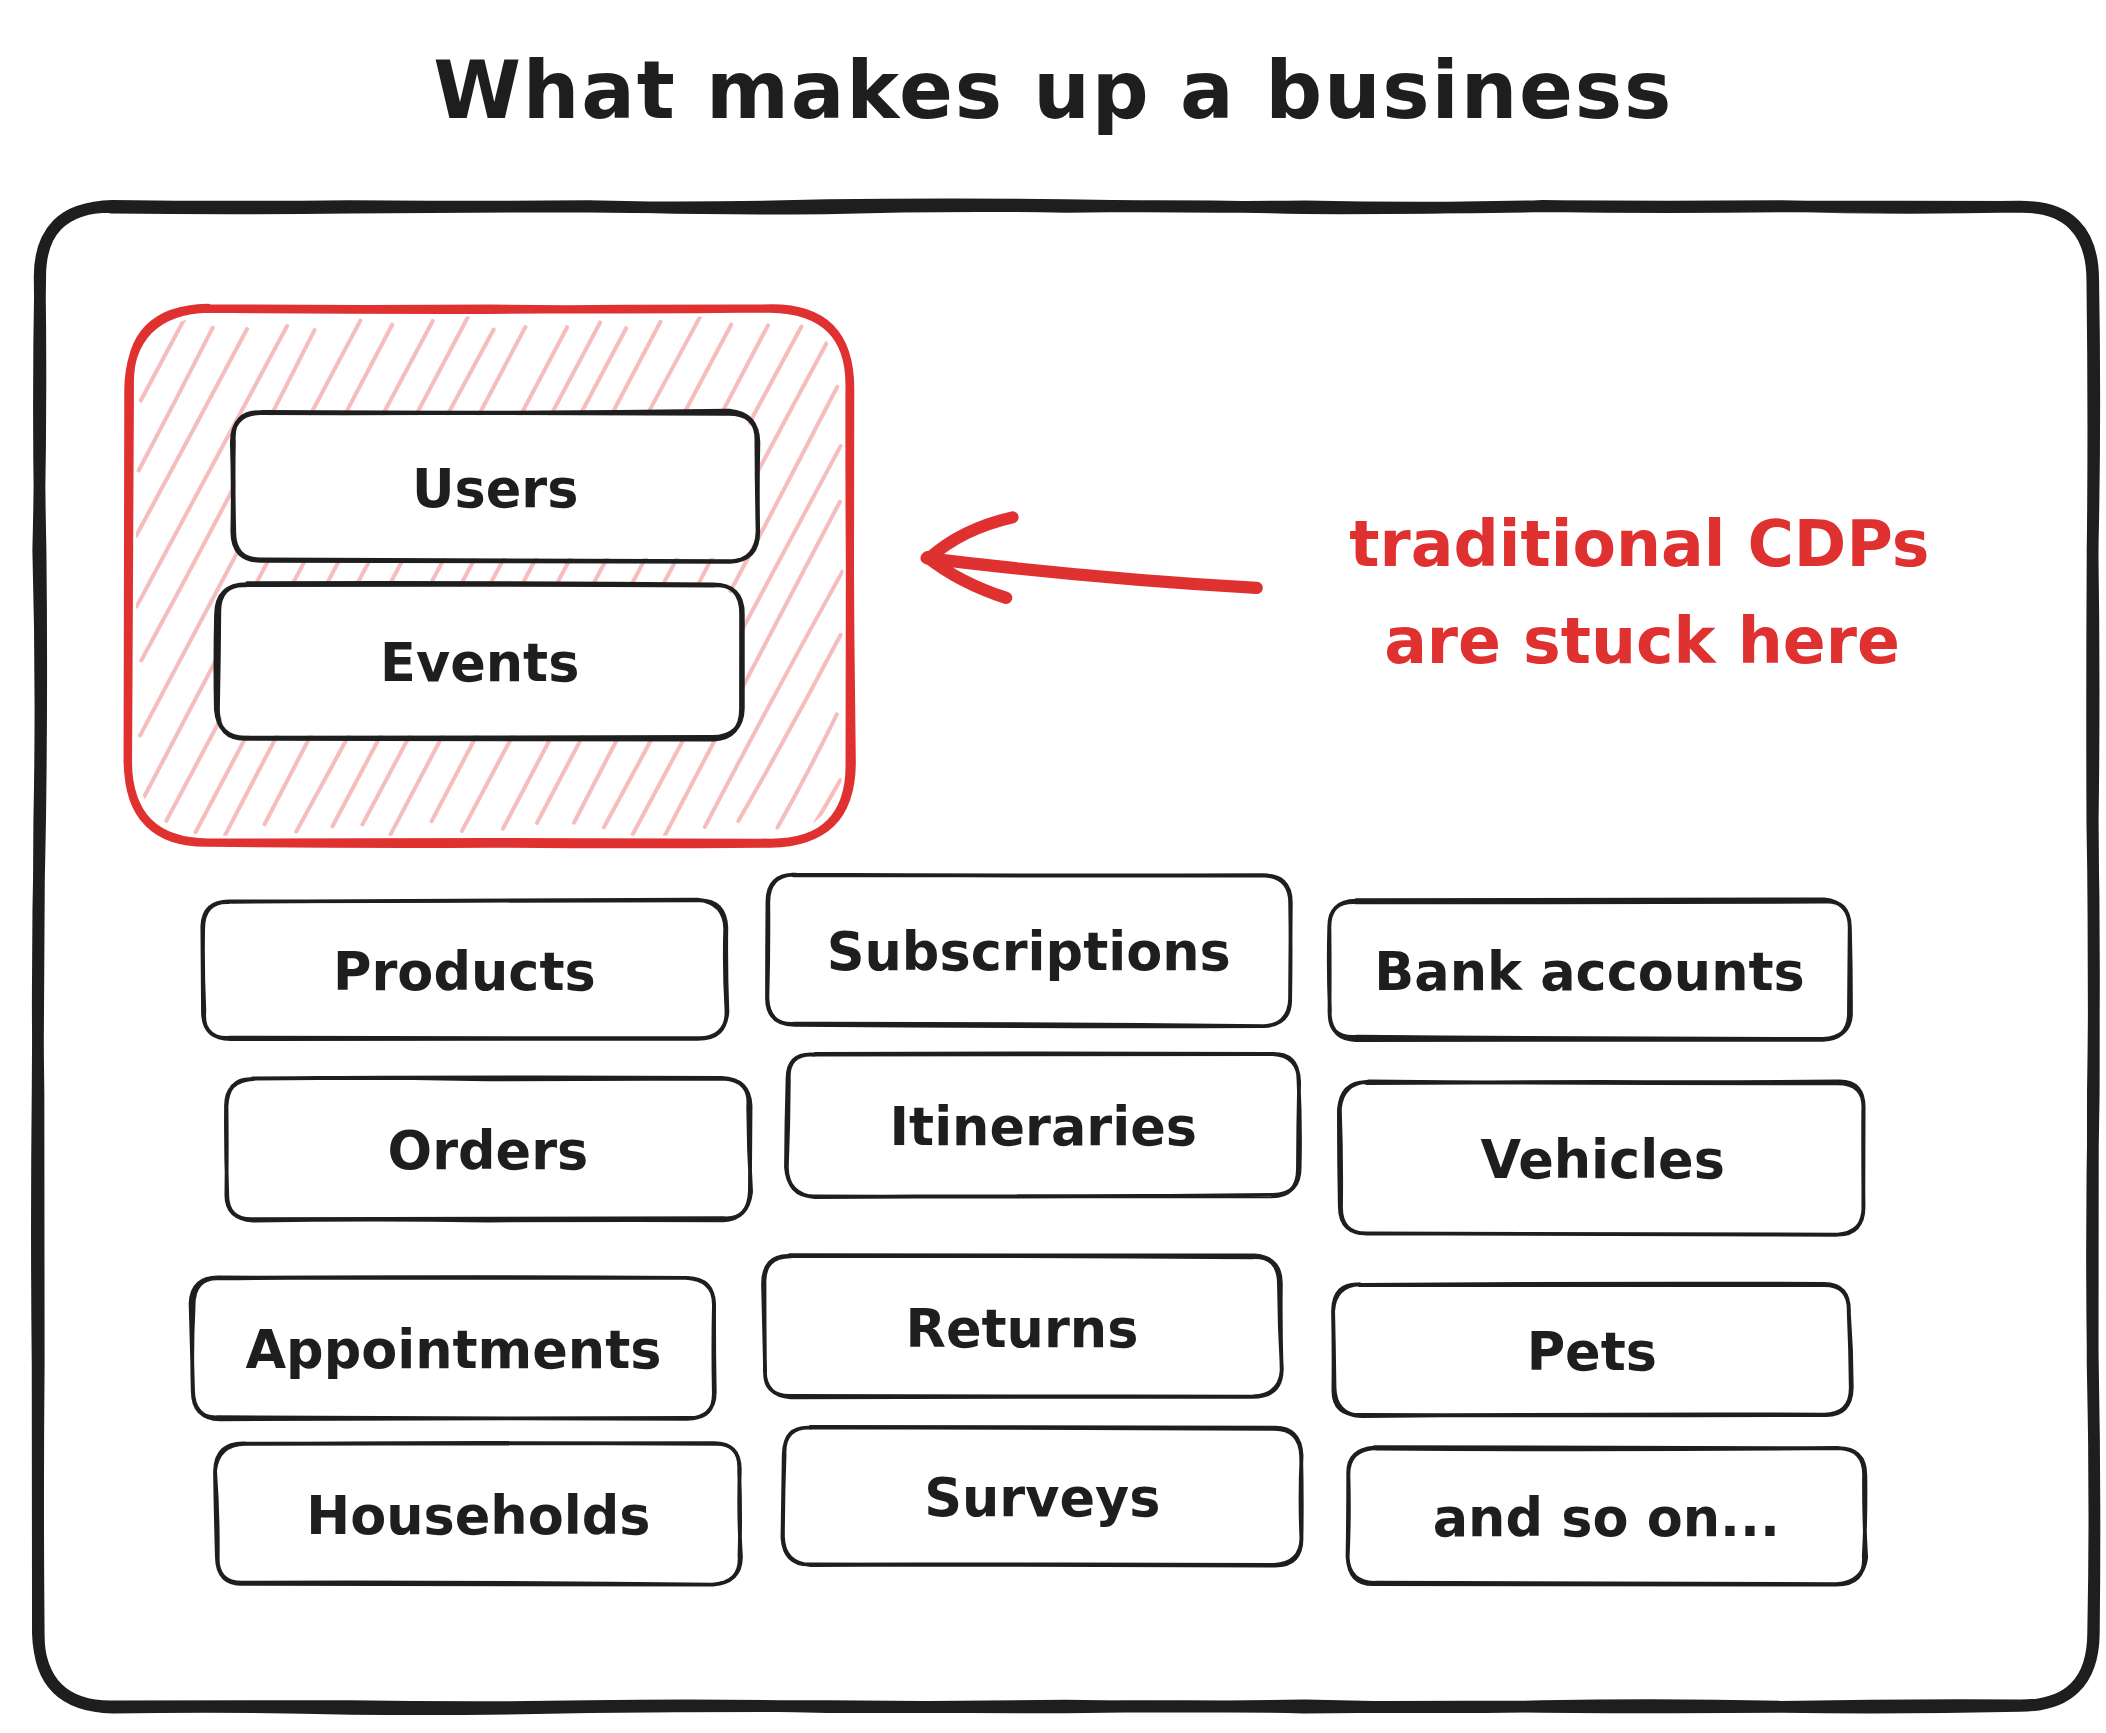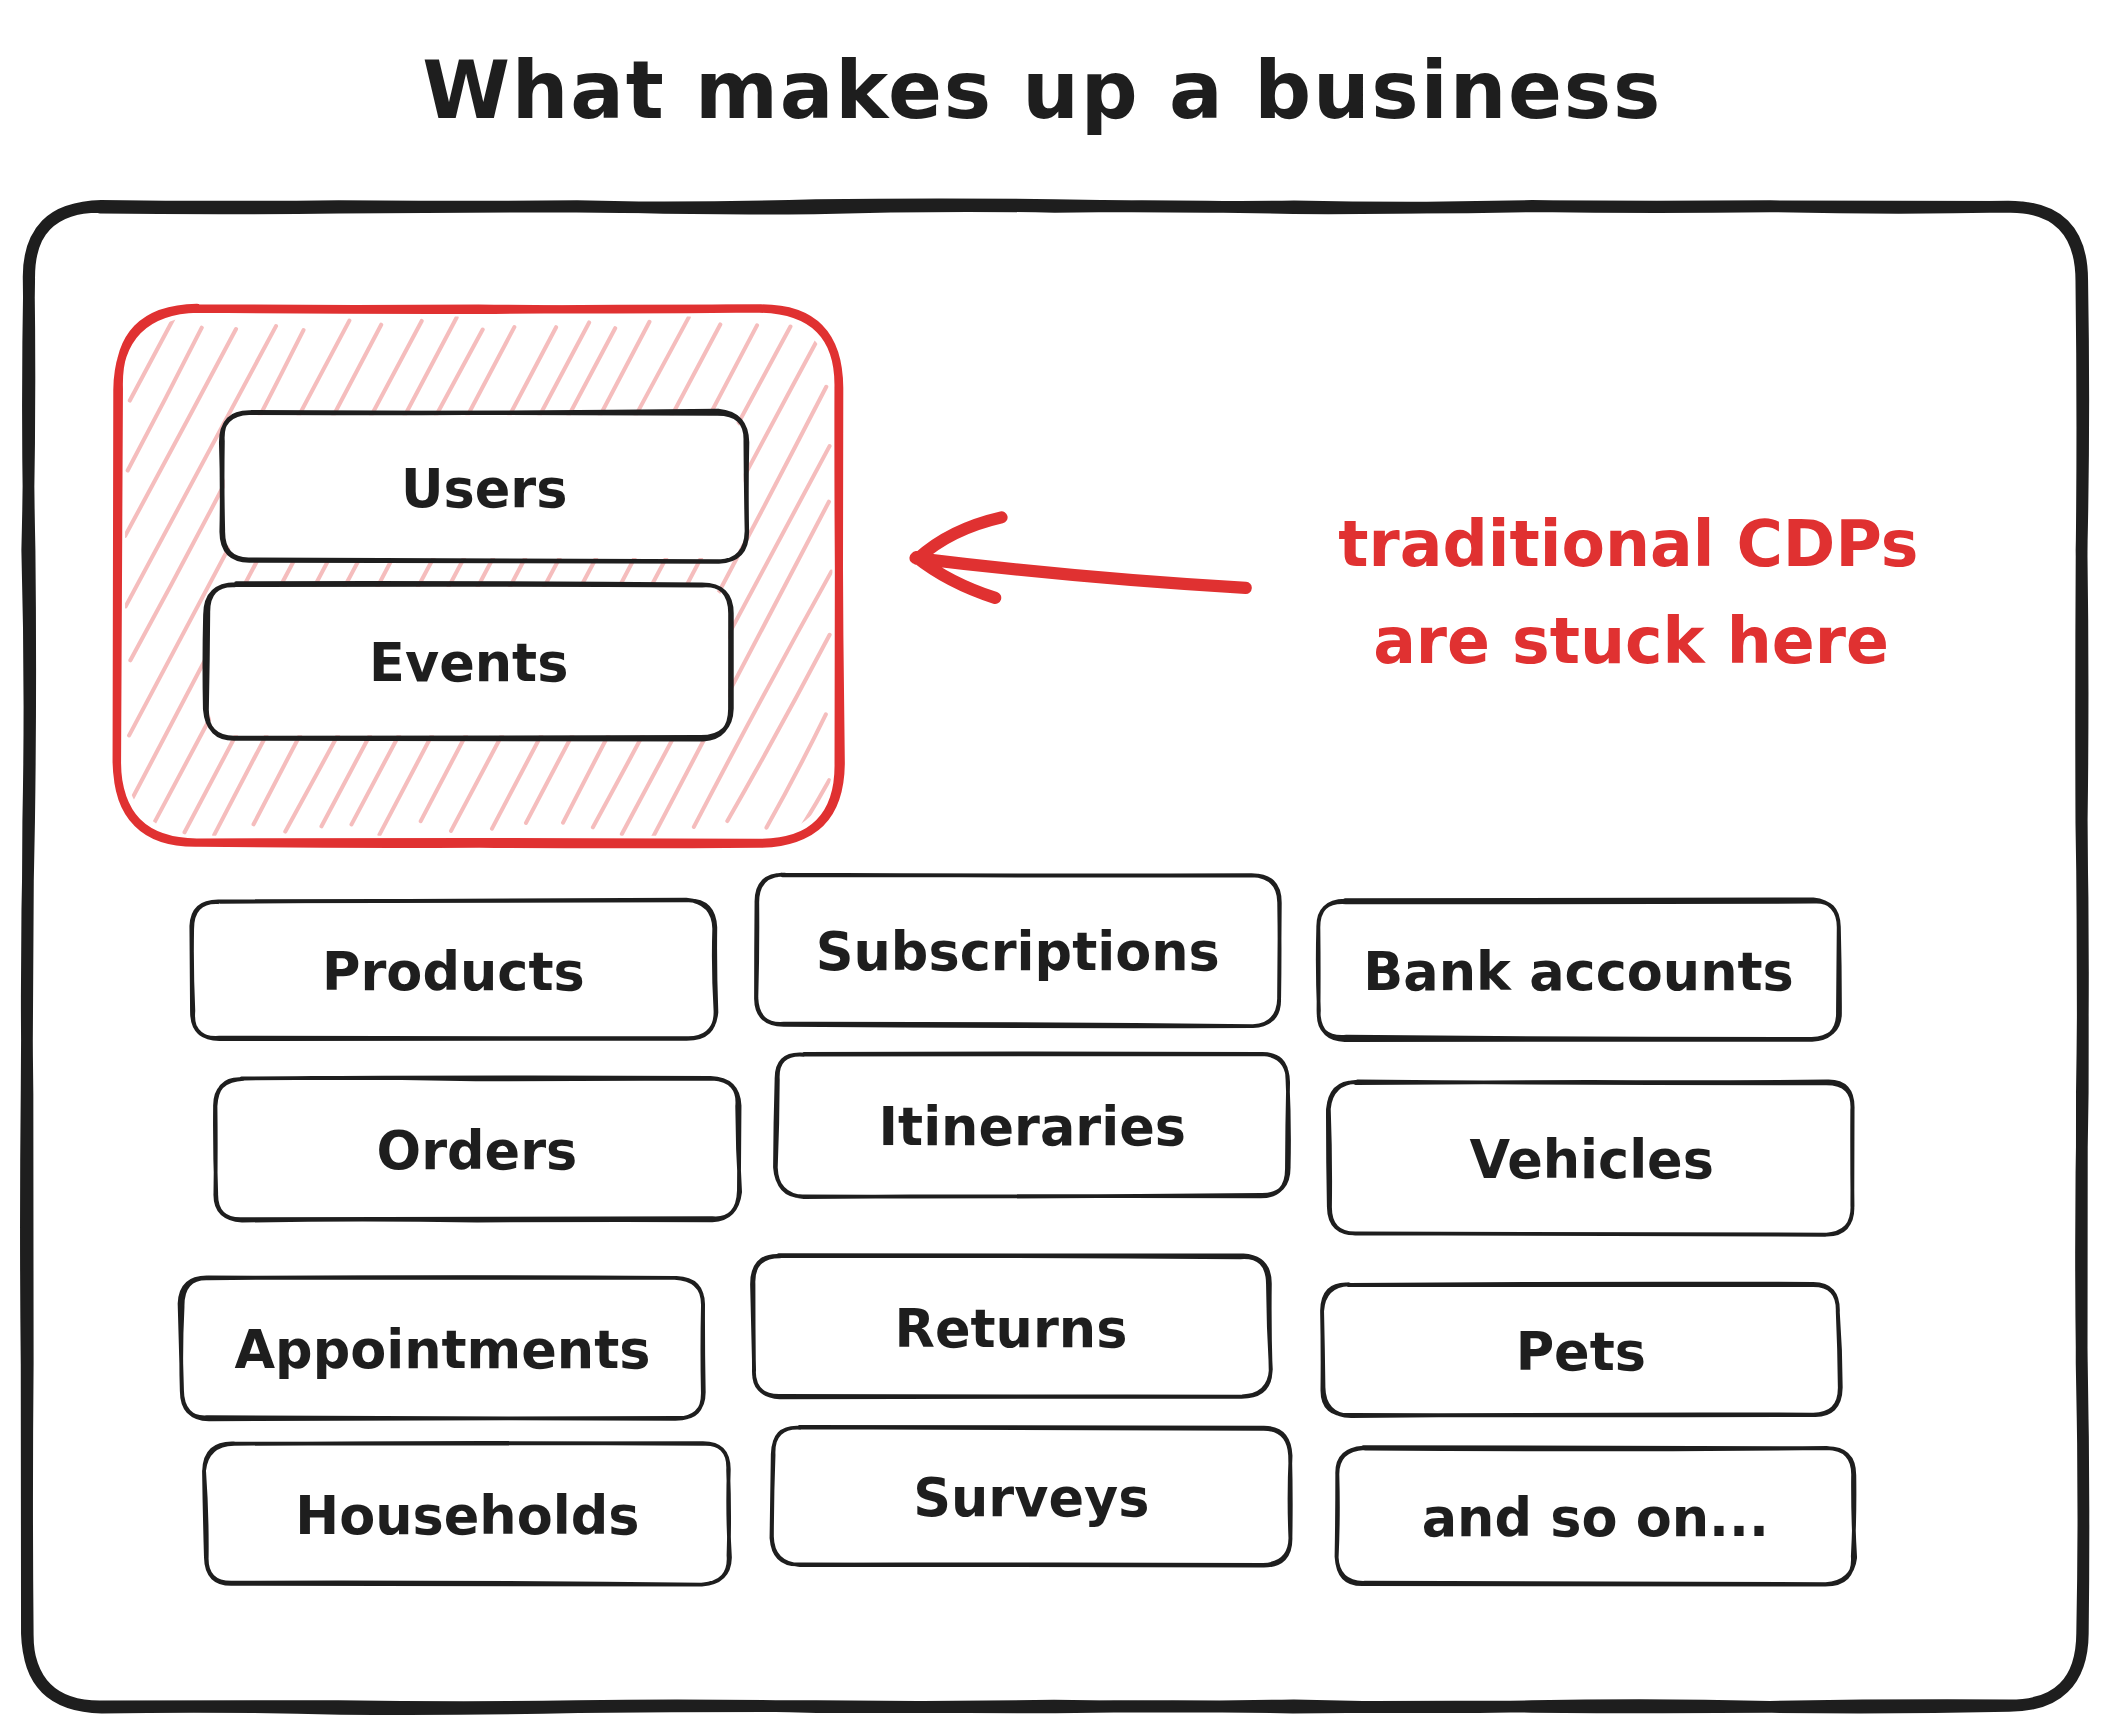--- a/index.html
+++ b/index.html
@@ -2,20 +2,21 @@
 <html style="font-size:14.5px"><head>
 <meta charset="utf-8">
 <style>
   html, body { margin: 0; padding: 0; background: #ffffff; }
   .stage {
     position: relative;
     width: 1864px;
     height: 1733px;
     background: #ffffff;
     font-family: "DejaVu Sans", sans-serif;
+    margin-left: 11px;
   }
   svg { display: block; }
   .ink  { fill: none; stroke: #1e1e1e; stroke-linecap: round; stroke-linejoin: round; }
   .red  { fill: none; stroke: #e03131; stroke-linecap: round; stroke-linejoin: round; }
   .hatch { fill: none; stroke: rgba(224,49,49,0.32); stroke-width: 4.5; stroke-linecap: round; }
   .title {
     font-family: "DejaVu Sans", sans-serif;
     font-weight: bold;
     font-size: 88px;
     fill: #1e1e1e;

